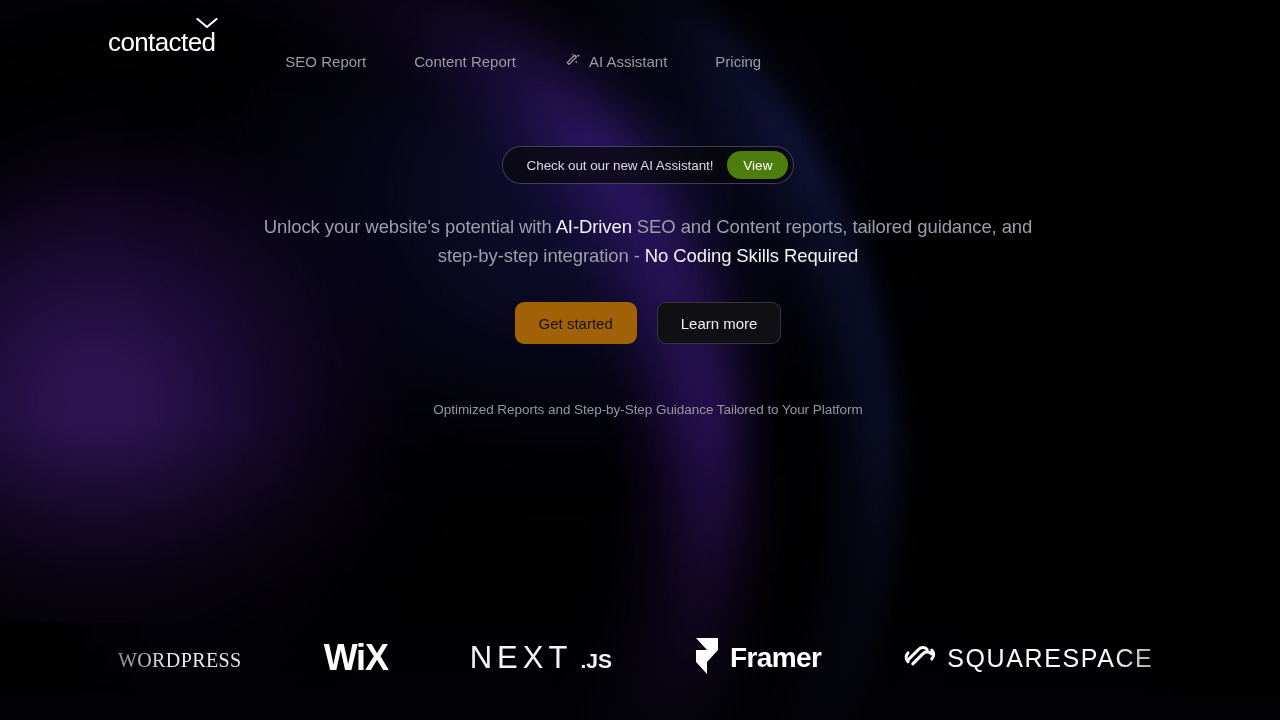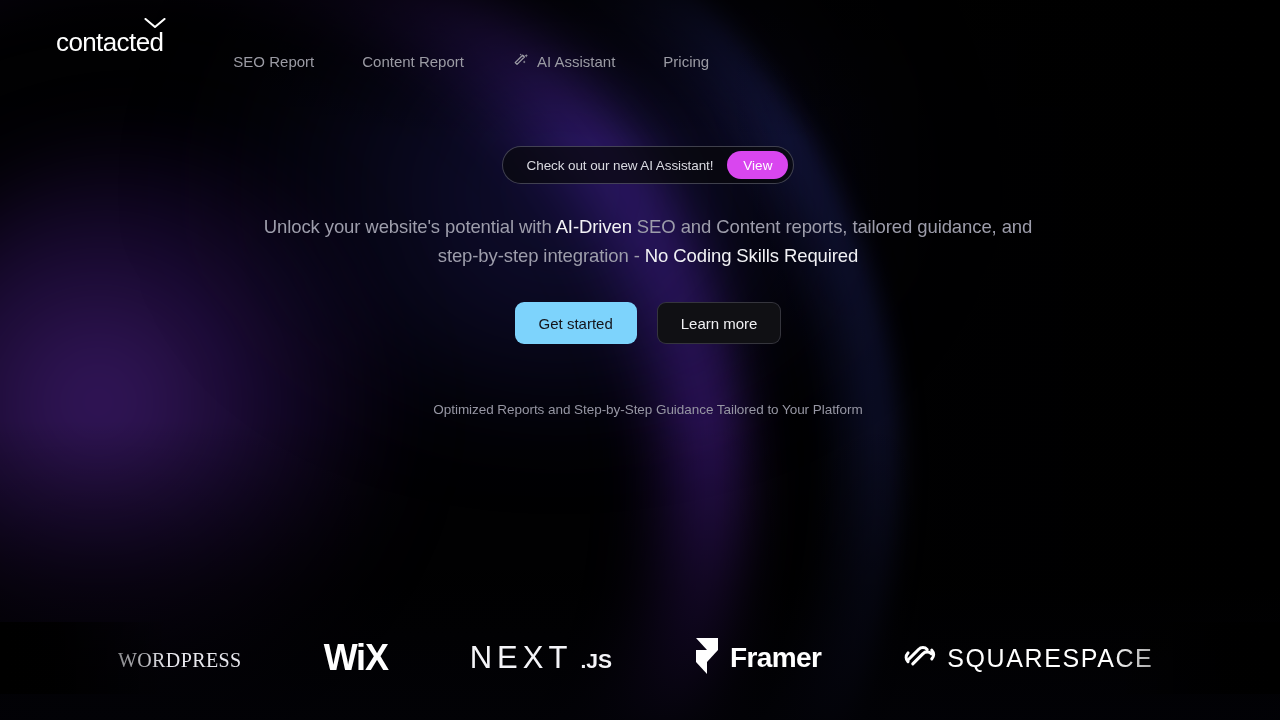--- a/index.html
+++ b/index.html
@@ -81,21 +81,21 @@
   }
   .vignette-top {
     position:absolute; left:0; top:0; width:1280px; height:140px;
     background:linear-gradient(180deg, rgba(0,0,0,0.70) 0%, rgba(0,0,0,0) 100%);
   }
 
   
   .nav {
     position:absolute; left:0; top:0; width:1280px; height:84px;
     display:flex; align-items:center;
-    padding:0 56px;
+    padding:0 108px;
     z-index:20;
   }
 
   .logo {
     position:relative;
     display:flex; align-items:center;
     cursor:pointer;
     margin-right:46px;
   }
   .logo-word {
@@ -145,21 +145,21 @@
     font-size:13.5px;
     color:#d9d9e0;
     letter-spacing:-0.1px;
     white-space:nowrap;
   }
   .announce-btn {
     height:28px;
     padding:0 16px;
     display:flex; align-items:center;
     border-radius:999px;
-    background:#d946ef;
+    background:#4d7c0f;
     color:#ffffff;
     font-size:13.5px;
     cursor:pointer;
   }
 
   .headline {
     margin-top:39px;
     width:980px;
     text-align:center;
     font-size:63px;
@@ -186,21 +186,21 @@
   }
   .btn {
     height:42px;
     display:flex; align-items:center; justify-content:center;
     border-radius:9px;
     font-size:15px;
     cursor:pointer;
     white-space:nowrap;
   }
   .btn-primary {
-    background:#7dd3fc;
+    background:#a16207;
     color:#14141a;
     padding:0 24px;
   }
   .btn-secondary {
     background:#101014;
     color:#f0f0f3;
     border:1px solid rgba(138,140,158,0.30);
     padding:0 23px;
   }
 

